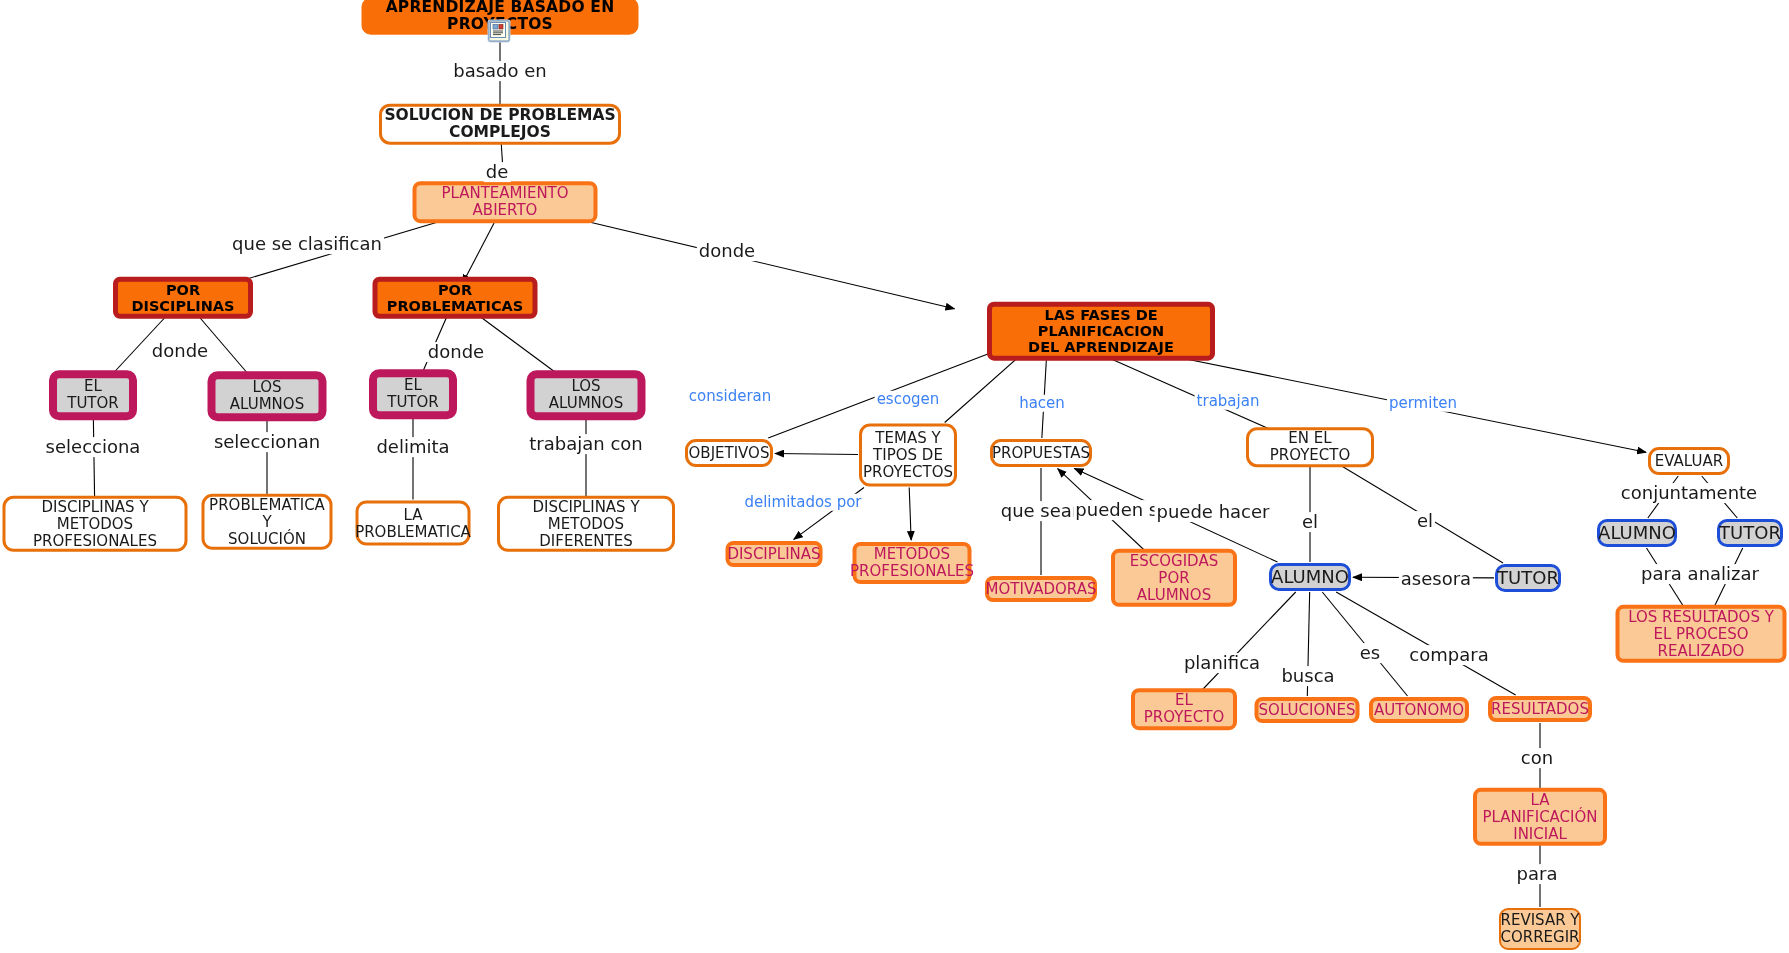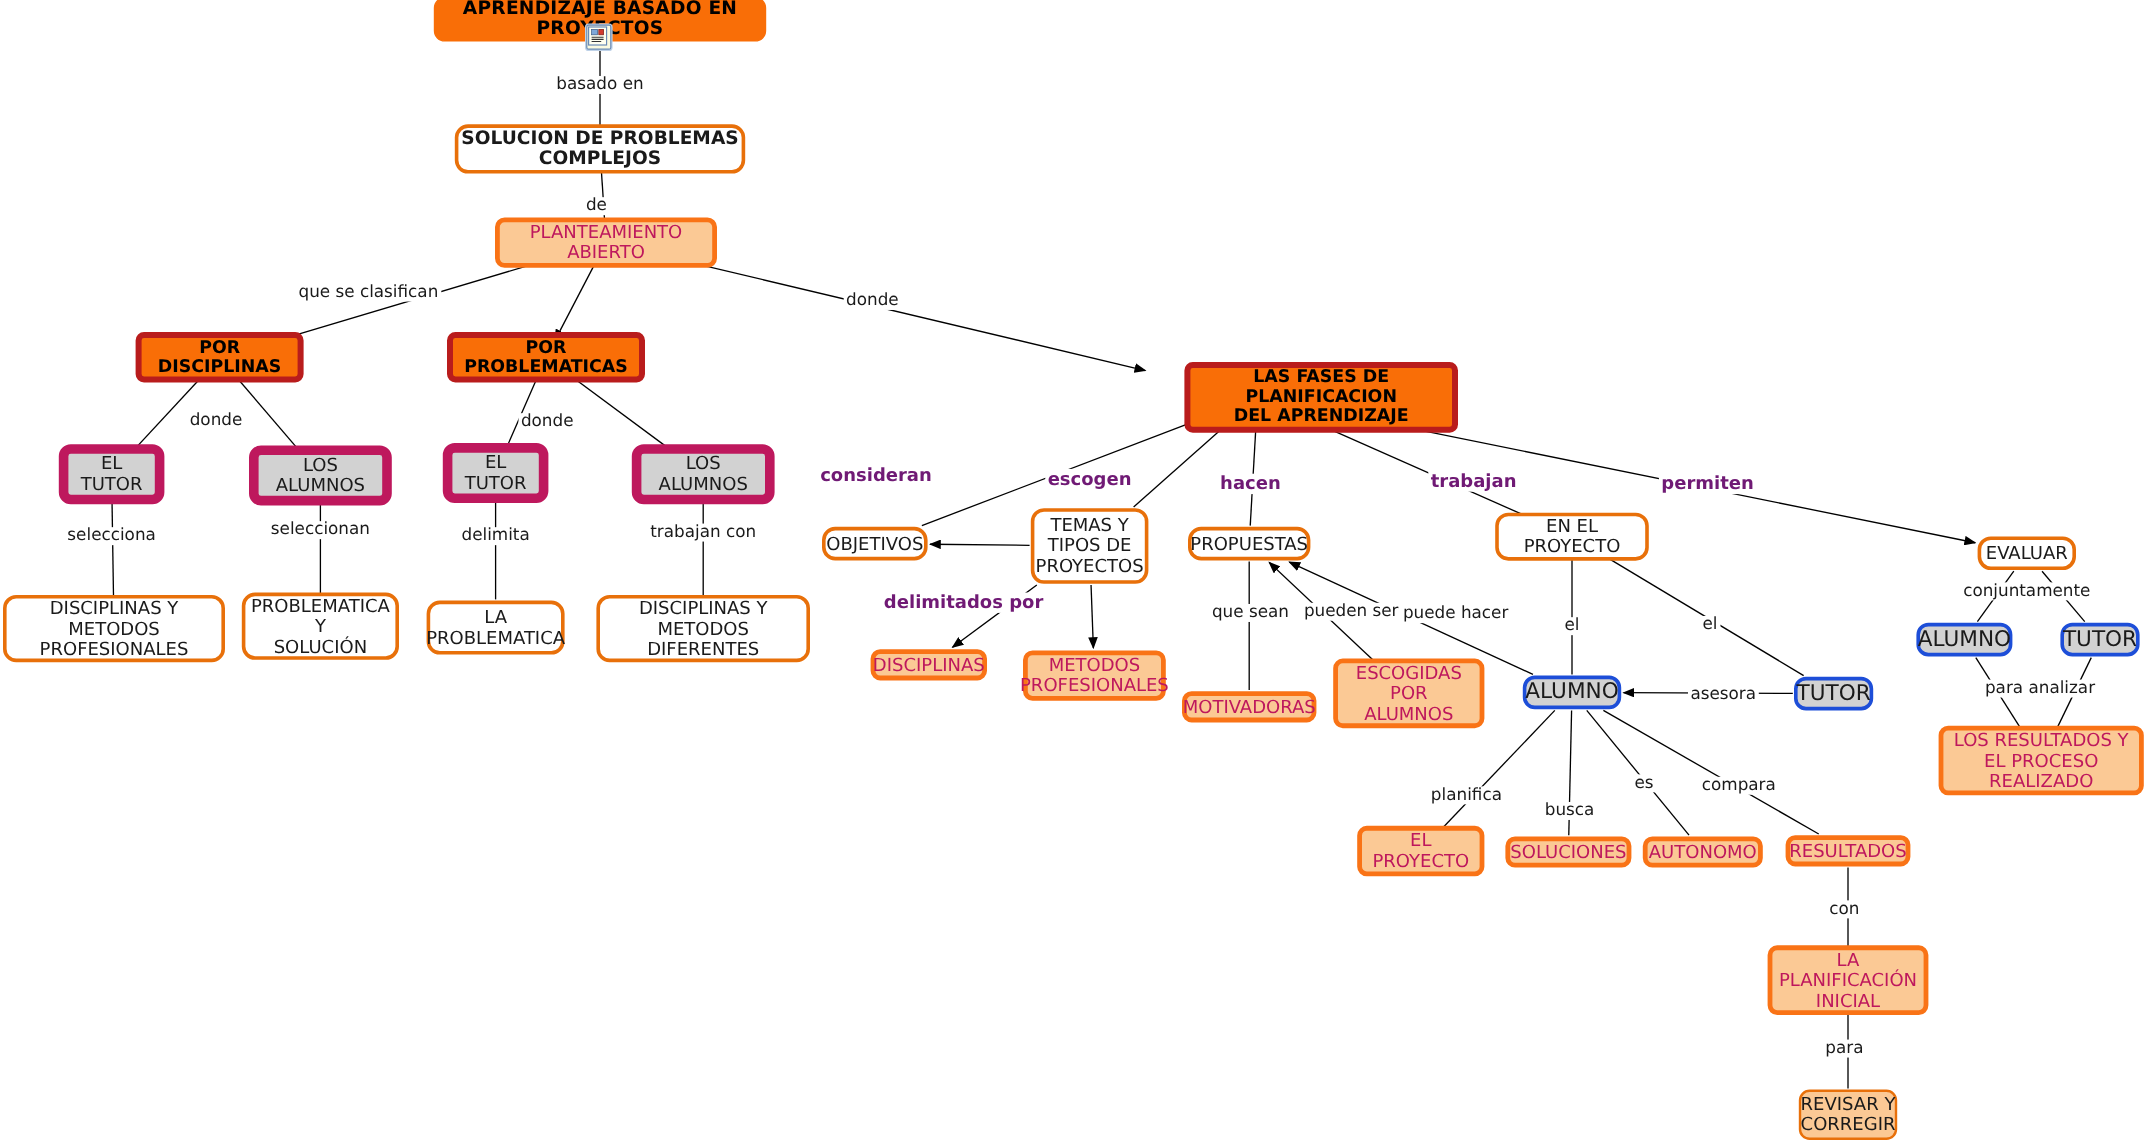--- a/index.html
+++ b/index.html
@@ -99,30 +99,30 @@
     border-radius: 11px;
     color: #1a1a1a;
     font-weight: normal;
     font-size: 15px;
   }
   
   .link-label {
     position: absolute;
     transform: translate(-50%, -50%);
     color: #1a1a1a;
-    font-size: 14px;
+    font-size: 18px;
     font-weight: normal;
     white-space: nowrap;
     background: #ffffff;
     padding: 0 2px;
     line-height: 1.1;
   }
   .link-label.accent {
-    color: #701a75;
-    font-weight: bold;
+    color: #3b82f6;
+    font-weight: normal;
     font-size: 15px;
   }
   
   .res-icon {
     position: absolute;
     transform: translate(-50%, -50%);
     width: 19px;
     height: 19px;
     background: #FAFAE0;
     border: 1px solid #6A8BB5;

